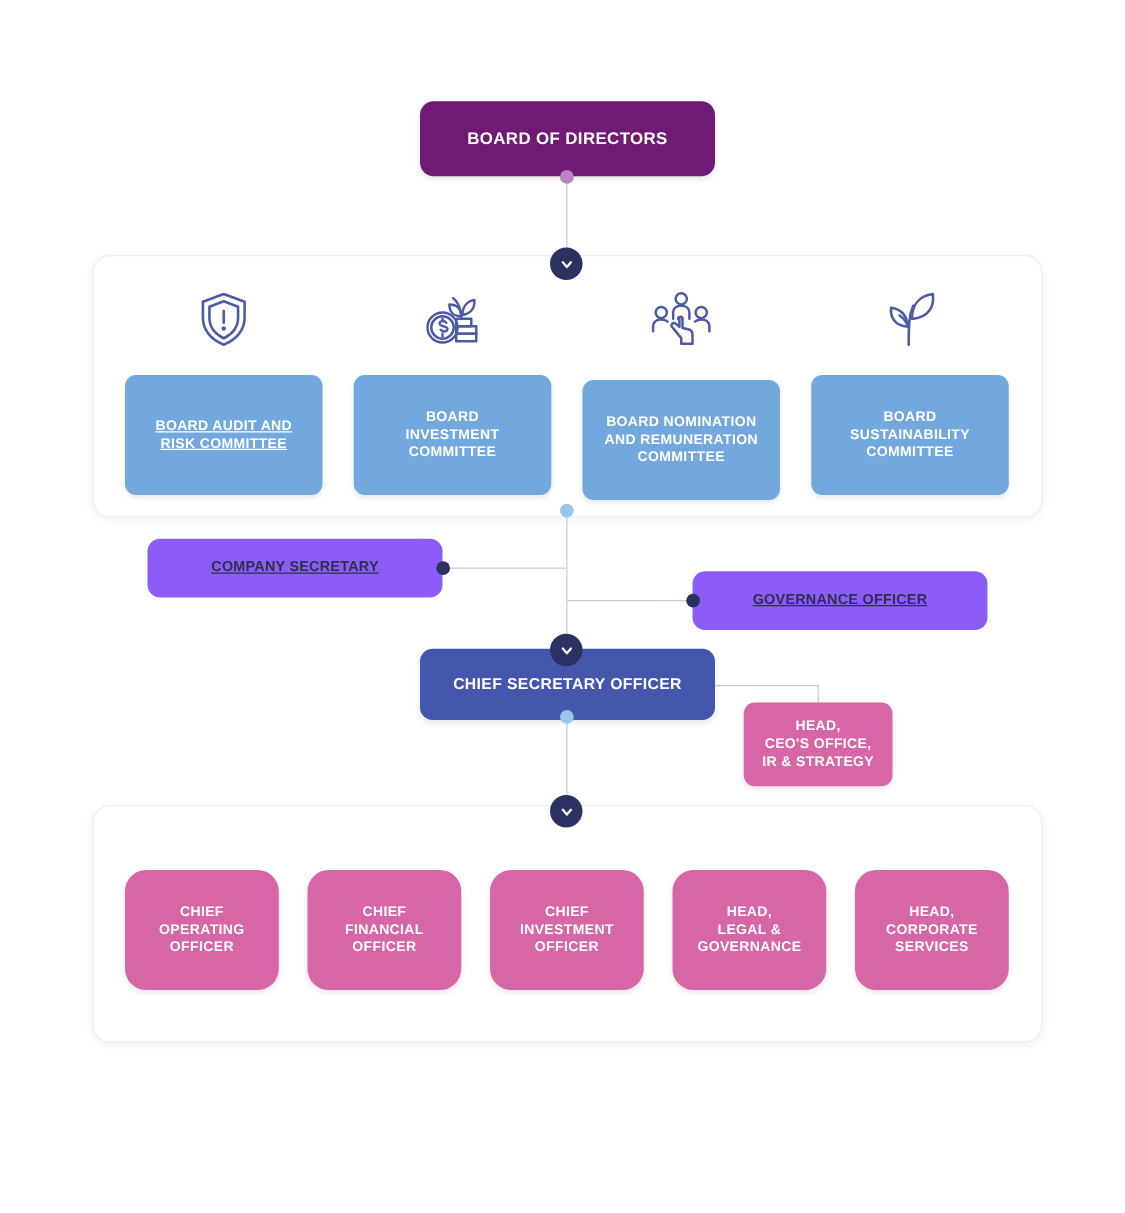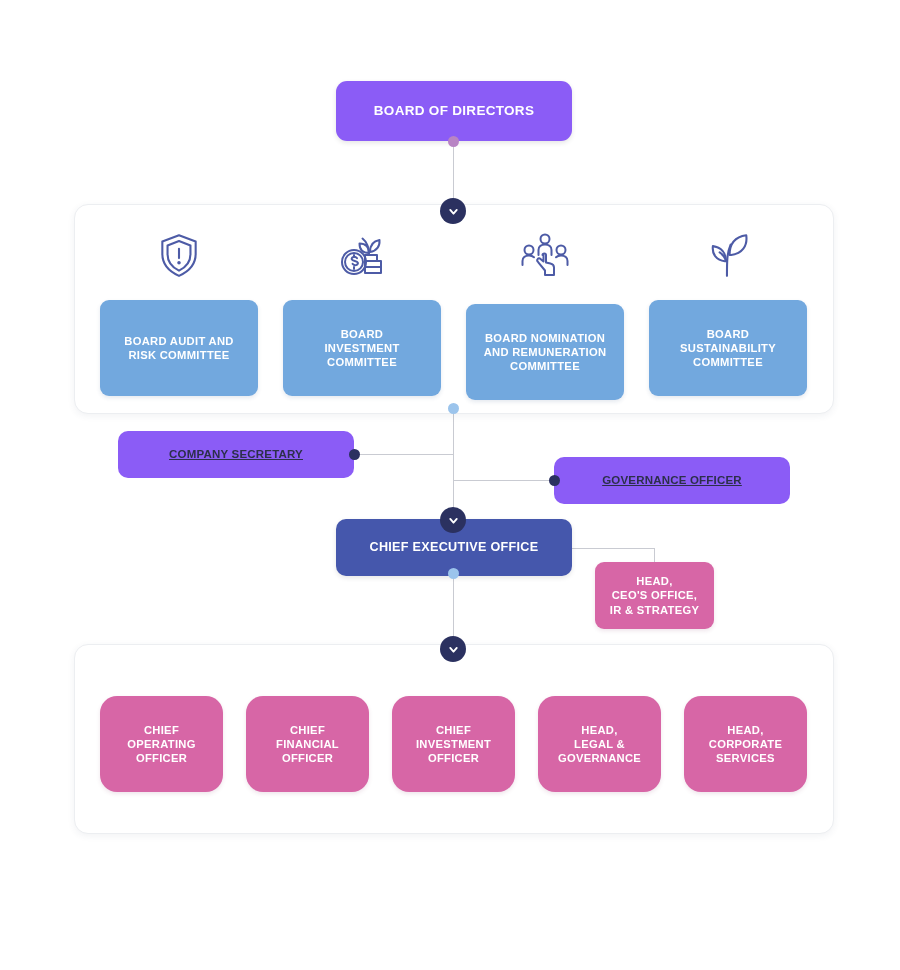--- a/index.html
+++ b/index.html
@@ -33,21 +33,21 @@
     line-height: 1.28;
     z-index: 6;
   }
 
   .node-text { display: block; white-space: pre-line; }
 
   
   #node-board {
     left: 336px; top: 81px;
     width: 236px; height: 60px;
-    background: #8b5cf6;
+    background: #701a75;
     font-size: 13.5px;
     border-radius: 11px;
     box-shadow: 0 2px 5px rgba(0,0,0,0.10);
   }
 
   
   .panel {
     position: absolute;
     background: #ffffff;
     border: 1px solid #eceef1;
@@ -68,21 +68,21 @@
   .icon-slot svg { display: block; }
 
   
   .committee-box {
     background: #72A8DE;
     font-size: 11.2px;
     width: 158px; height: 96px;
     border-radius: 9px;
     box-shadow: 0 2px 4px rgba(40,70,120,0.12);
   }
-  #committee-0 { left: 100px; top: 300px; }
+  #committee-0 { left: 100px; top: 300px; text-decoration: underline; }
   #committee-1 { left: 283px; top: 300px; }
   #committee-2 { left: 466px; top: 304px; justify-content: center; }
   #committee-3 { left: 649px; top: 300px; }
 
   
   .advisor-box {
     background: #8b5cf6;
     color: #2c2f4a;
     font-weight: bold;
     font-size: 11.5px;
@@ -262,21 +262,21 @@
     <span class="node-text">GOVERNANCE OFFICER</span>
   </div>
 
   <div class="chev" id="toggle-ceo" style="left:440px; top:507px;">
     <svg width="13" height="13" viewBox="0 0 24 24" fill="none" stroke="#ffffff" stroke-width="3.4" stroke-linecap="round" stroke-linejoin="round">
       <polyline points="6 9 12 16 18 9"></polyline>
     </svg>
   </div>
 
   <div class="node" id="node-ceo">
-    <span class="node-text">CHIEF EXECUTIVE OFFICE</span>
+    <span class="node-text">CHIEF SECRETARY OFFICER</span>
   </div>
 
   <div class="conn h" style="left:572px; top:547.5px; width:83px;"></div>
   <div class="conn v" style="left:653.5px; top:547.5px; height:16px;"></div>
 
   <div class="node" id="node-head-ceo-office">
     <span class="node-text">HEAD,
 CEO'S OFFICE,
 IR &amp; STRATEGY</span>
   </div>

